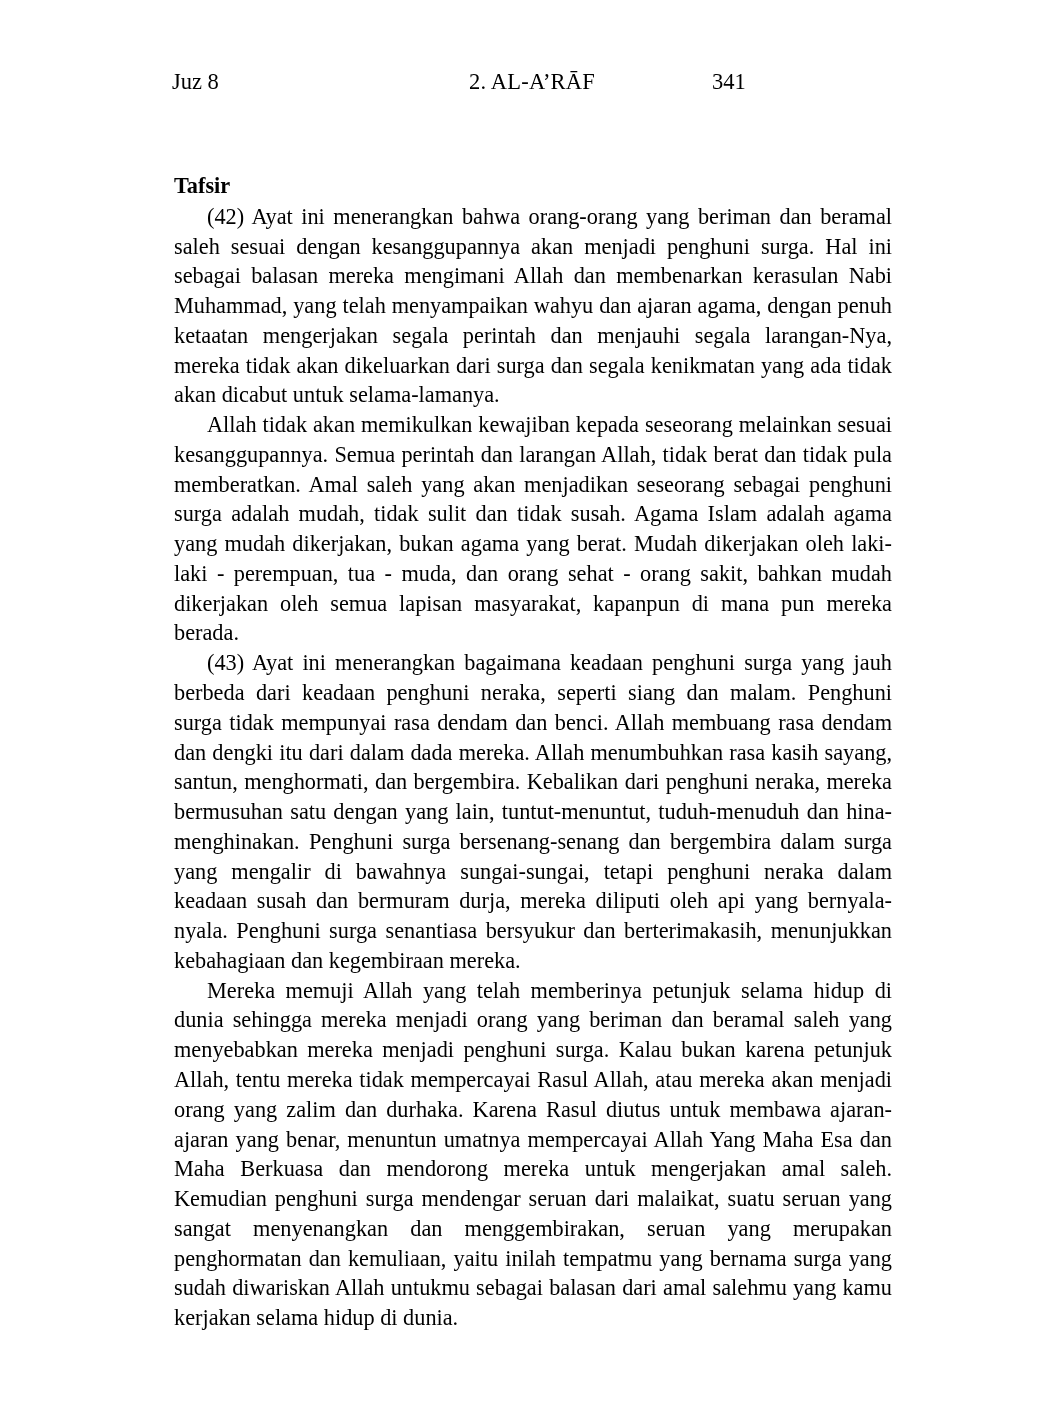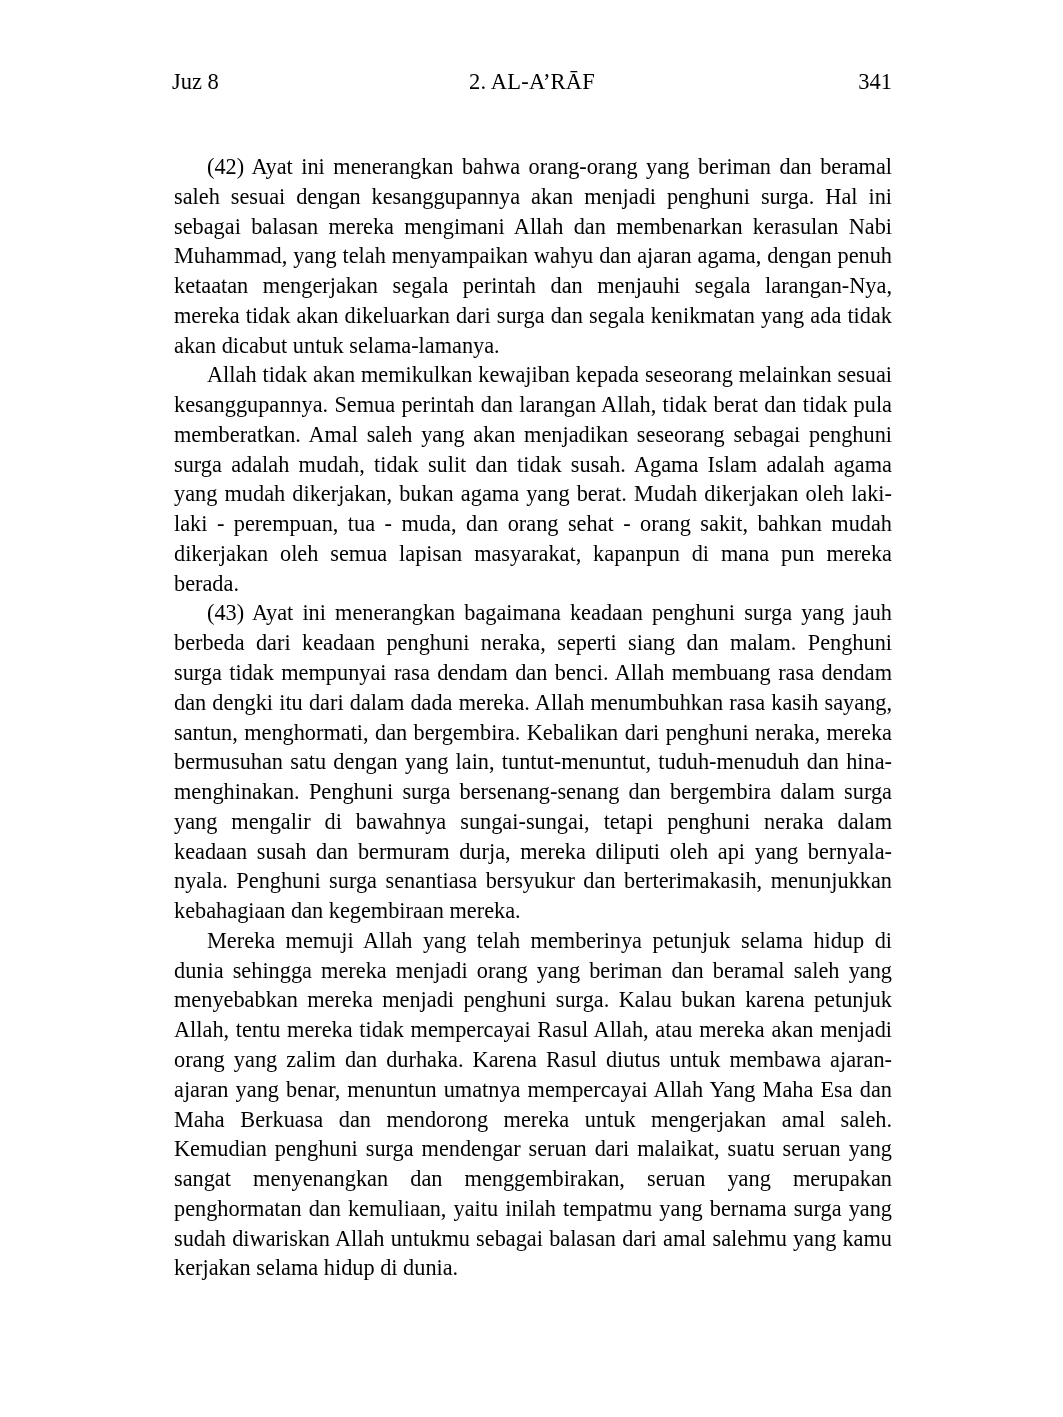--- a/index.html
+++ b/index.html
@@ -37,21 +37,21 @@
     width: 180px;
     text-align: left;
   }
   .header .hdr-center {
     flex: 1;
     text-align: center;
     letter-spacing: 0.2px;
   }
   .header .hdr-right {
     width: 180px;
-    text-align: right;
+    text-align: left;
   }
   .content {
     position: absolute;
     top: 152px;
     left: 174px;
     width: 718px;
     font-size: 22.3px;
     line-height: 1.335;
     text-align: justify;
     text-justify: inter-word;
@@ -81,20 +81,21 @@
 
   <div class="header">
     <span class="hdr-left">Juz 8</span>
     <span class="hdr-center">2. AL-A’RĀF</span>
     <span class="hdr-right">341</span>
   </div>
 
   <div class="content">
 
 
+    <p class="section-title">Tafsir</p>
 
     <p class="indent">(42) Ayat ini menerangkan bahwa orang-orang yang beriman dan beramal saleh sesuai dengan kesanggupannya akan menjadi penghuni surga. Hal ini sebagai balasan mereka mengimani Allah dan membenarkan kerasulan Nabi Muhammad, yang telah menyampaikan wahyu dan ajaran agama, dengan penuh ketaatan mengerjakan segala perintah dan menjauhi segala larangan-Nya, mereka tidak akan dikeluarkan dari surga dan segala kenikmatan yang ada tidak akan dicabut untuk selama-lamanya.</p>
 
     <p class="indent">Allah tidak akan memikulkan kewajiban kepada seseorang melainkan sesuai kesanggupannya. Semua perintah dan larangan Allah, tidak berat dan tidak pula memberatkan. Amal saleh yang akan menjadikan seseorang sebagai penghuni surga adalah mudah, tidak sulit dan tidak susah. Agama Islam adalah agama yang mudah dikerjakan, bukan agama yang berat. Mudah dikerjakan oleh laki-laki - perempuan, tua - muda, dan orang sehat - orang sakit, bahkan mudah dikerjakan oleh semua lapisan masyarakat, kapanpun di mana pun mereka berada.</p>
 
     <p class="indent">(43) Ayat ini menerangkan bagaimana keadaan penghuni surga yang jauh berbeda dari keadaan penghuni neraka, seperti siang dan malam. Penghuni surga tidak mempunyai rasa dendam dan benci. Allah membuang rasa dendam dan dengki itu dari dalam dada mereka. Allah menumbuhkan rasa kasih sayang, santun, menghormati, dan bergembira. Kebalikan dari penghuni neraka, mereka bermusuhan satu dengan yang lain, tuntut-menuntut, tuduh-menuduh dan hina-menghinakan. Penghuni surga bersenang-senang dan bergembira dalam surga yang mengalir di bawahnya sungai-sungai, tetapi penghuni neraka dalam keadaan susah dan bermuram durja, mereka diliputi oleh api yang bernyala-nyala. Penghuni surga senantiasa bersyukur dan berterimakasih, menunjukkan kebahagiaan dan kegembiraan mereka.</p>
 
     <p class="indent last-line-natural">Mereka memuji Allah yang telah memberinya petunjuk selama hidup di dunia sehingga mereka menjadi orang yang beriman dan beramal saleh yang menyebabkan mereka menjadi penghuni surga. Kalau bukan karena petunjuk Allah, tentu mereka tidak mempercayai Rasul Allah, atau mereka akan menjadi orang yang zalim dan durhaka. Karena Rasul diutus untuk membawa ajaran-ajaran yang benar, menuntun umatnya mempercayai Allah Yang Maha Esa dan Maha Berkuasa dan mendorong mereka untuk mengerjakan amal saleh. Kemudian penghuni surga mendengar seruan dari malaikat, suatu seruan yang sangat menyenangkan dan menggembirakan, seruan yang merupakan penghormatan dan kemuliaan, yaitu inilah tempatmu yang bernama surga yang sudah diwariskan Allah untukmu sebagai balasan dari amal salehmu yang kamu kerjakan selama hidup di dunia.</p>
 
   </div>

